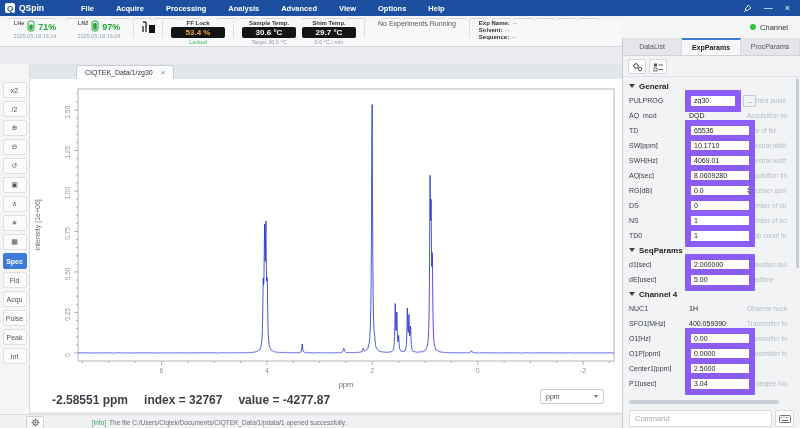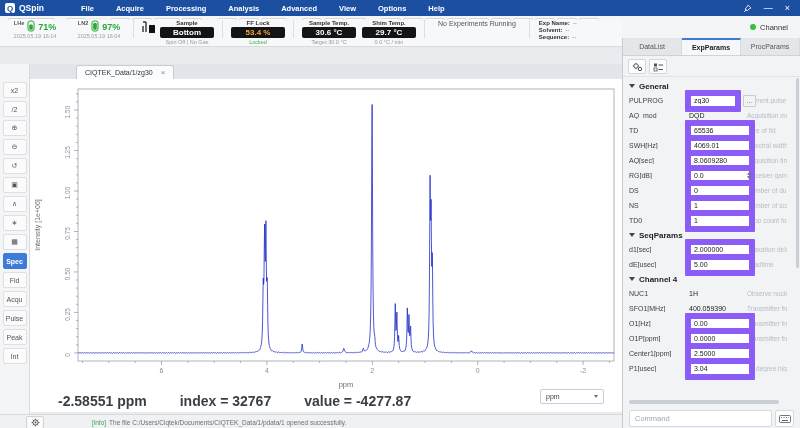--- a/index.html
+++ b/index.html
@@ -63,21 +63,21 @@
           font-size:7px;color:#555;display:flex;align-items:center;justify-content:center;}
   .sb-btn.active{background:#3d7bd9;border-color:#3d7bd9;color:#fff;font-weight:bold;}
   
   .tabbar{position:absolute;left:30px;top:64px;width:592px;height:15px;background:#e2e5e9;
           border-bottom:1px solid #c9cdd3;display:flex;align-items:flex-end;}
   .spec-tab{margin-left:46px;height:13px;background:#fbfcfd;border:1px solid #c9cdd3;border-bottom:none;
             border-radius:3px 3px 0 0;display:flex;align-items:center;gap:8px;padding:0 8px;
             font-size:7px;color:#333;}
   .spec-tab .close{color:#888;font-size:8px;}
   .plot-panel{position:absolute;left:30px;top:79px;width:592px;height:333px;background:#fff;}
-  .readout{position:absolute;left:28px;top:314px;display:flex;gap:33px;font-size:14px;
+  .readout{position:absolute;left:22px;top:314px;display:flex;gap:16px;font-size:12px;
            font-weight:bold;color:#3a3f46;}
   .unit-select{position:absolute;right:18px;top:310px;width:52px;height:13px;border:1px solid #c9ced6;
                border-radius:2px;background:#fff;display:flex;align-items:center;
                font-size:7px;color:#444;padding:0 5px;justify-content:space-between;}
   
   .rpanel{position:absolute;left:622px;top:38px;width:178px;height:390px;background:#f2f3f5;
           border-left:1px solid #c8ccd0;box-sizing:border-box;}
   .rtabs{display:flex;height:17px;background:#e4e6ea;border-bottom:1px solid #cfd3d8;}
   .rtab{flex:1;display:flex;align-items:center;justify-content:center;font-size:7px;color:#555;
         border-right:1px solid #d6dade;}
@@ -306,25 +306,20 @@
         </svg>
         <span class="gauge-val">97%</span>
       </div>
       <div class="gauge-date">2025.05.19 16:04</div>
     </div>
     <div class="ss-sep"></div>
     <svg class="lift-icon" width="16" height="14">
       <path d="M2 12 L2 6 M5 12 L5 2 M2 2 L5 2" fill="none" stroke="#333" stroke-width="1.4"></path>
       <rect x="8" y="5" width="6" height="8" fill="#111"></rect>
     </svg>
-    <div class="ss-group">
-      <span class="ss-label">Sample</span>
-      <span class="ss-box">Bottom</span>
-      <span class="ss-sub">Spin Off | No Gas</span>
-    </div>
     <div class="ss-sep"></div>
     <div class="ss-group">
       <span class="ss-label">FF Lock</span>
       <span class="ss-box amber">53.4 %</span>
       <span class="ss-sub green">Locked</span>
     </div>
     <div class="ss-sep"></div>
     <div class="ss-group">
       <span class="ss-label">Sample Temp.</span>
       <span class="ss-box">30.6 °C</span>
@@ -509,20 +504,27 @@
           <span class="p-desc">Acquisition mode</span>
         </div>
         <div class="param-row">
           <span class="p-name">TD</span>
           <span class="p-val">
             <input class="p-input" value="65536" style="">
           </span>
           <span class="p-desc">Size of fid</span>
         </div>
         <div class="param-row">
+          <span class="p-name">SW[ppm]</span>
+          <span class="p-val">
+            <input class="p-input" value="10.1710" style="">
+          </span>
+          <span class="p-desc">Spectral width</span>
+        </div>
+        <div class="param-row">
           <span class="p-name">SWH[Hz]</span>
           <span class="p-val">
             <input class="p-input" value="4069.01" style="">
           </span>
           <span class="p-desc">Spectral width</span>
         </div>
         <div class="param-row">
           <span class="p-name">AQ[sec]</span>
           <span class="p-val">
             <input class="p-input" value="8.0609280" style="">

